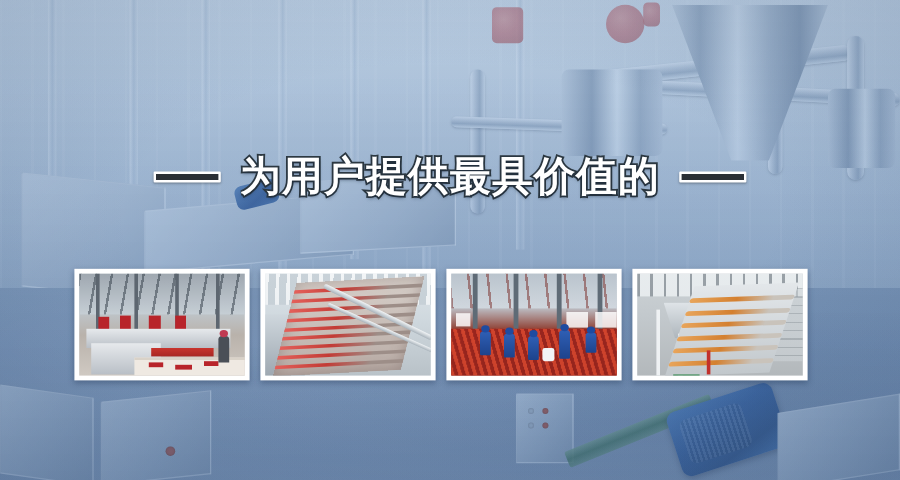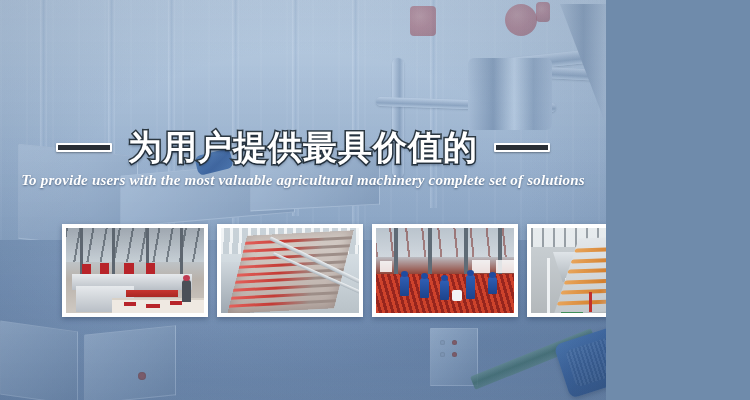--- a/index.html
+++ b/index.html
@@ -4,21 +4,21 @@
 <style>
   * { margin:0; padding:0; box-sizing:border-box; }
   html, body {
     width:750px; height:400px; overflow:hidden;
     font-family:"Liberation Sans", sans-serif;
     background:#6f8bab;
   }
 
   #banner {
     position:relative;
-    width:606px; height:400px;
+    width:750px; height:400px;
     overflow:hidden;
     background:#7f99b5;
   }
 
   
   .bg-photo {
     position:absolute; inset:0;
     background:
       linear-gradient(180deg,#d3dde8 0%, #c2d0de 22%, #aebfd2 48%, #96aac3 72%, #8ba0ba 100%);
   }
@@ -322,21 +322,20 @@
     <div class="bg-tint2"></div>
     <div class="bg-vignette"></div>
   </div>
 
   <div class="headline-row">
     <span class="dash"></span>
     <span class="headline h-white">为用户提供最具价值的</span>
     <span class="dash"></span>
   </div>
 
-  <div class="subline">To provide users with the most valuable agricultural machinery complete set of solutions</div>
 
   <div class="thumbs">
 
     <div class="thumb">
       <div class="thumb-img t1">
         <div class="roof"></div>
         <div class="beam" style="left:14px;"></div>
         <div class="beam" style="left:46px;"></div>
         <div class="beam" style="left:80px;"></div>
         <div class="beam" style="left:114px;"></div>

